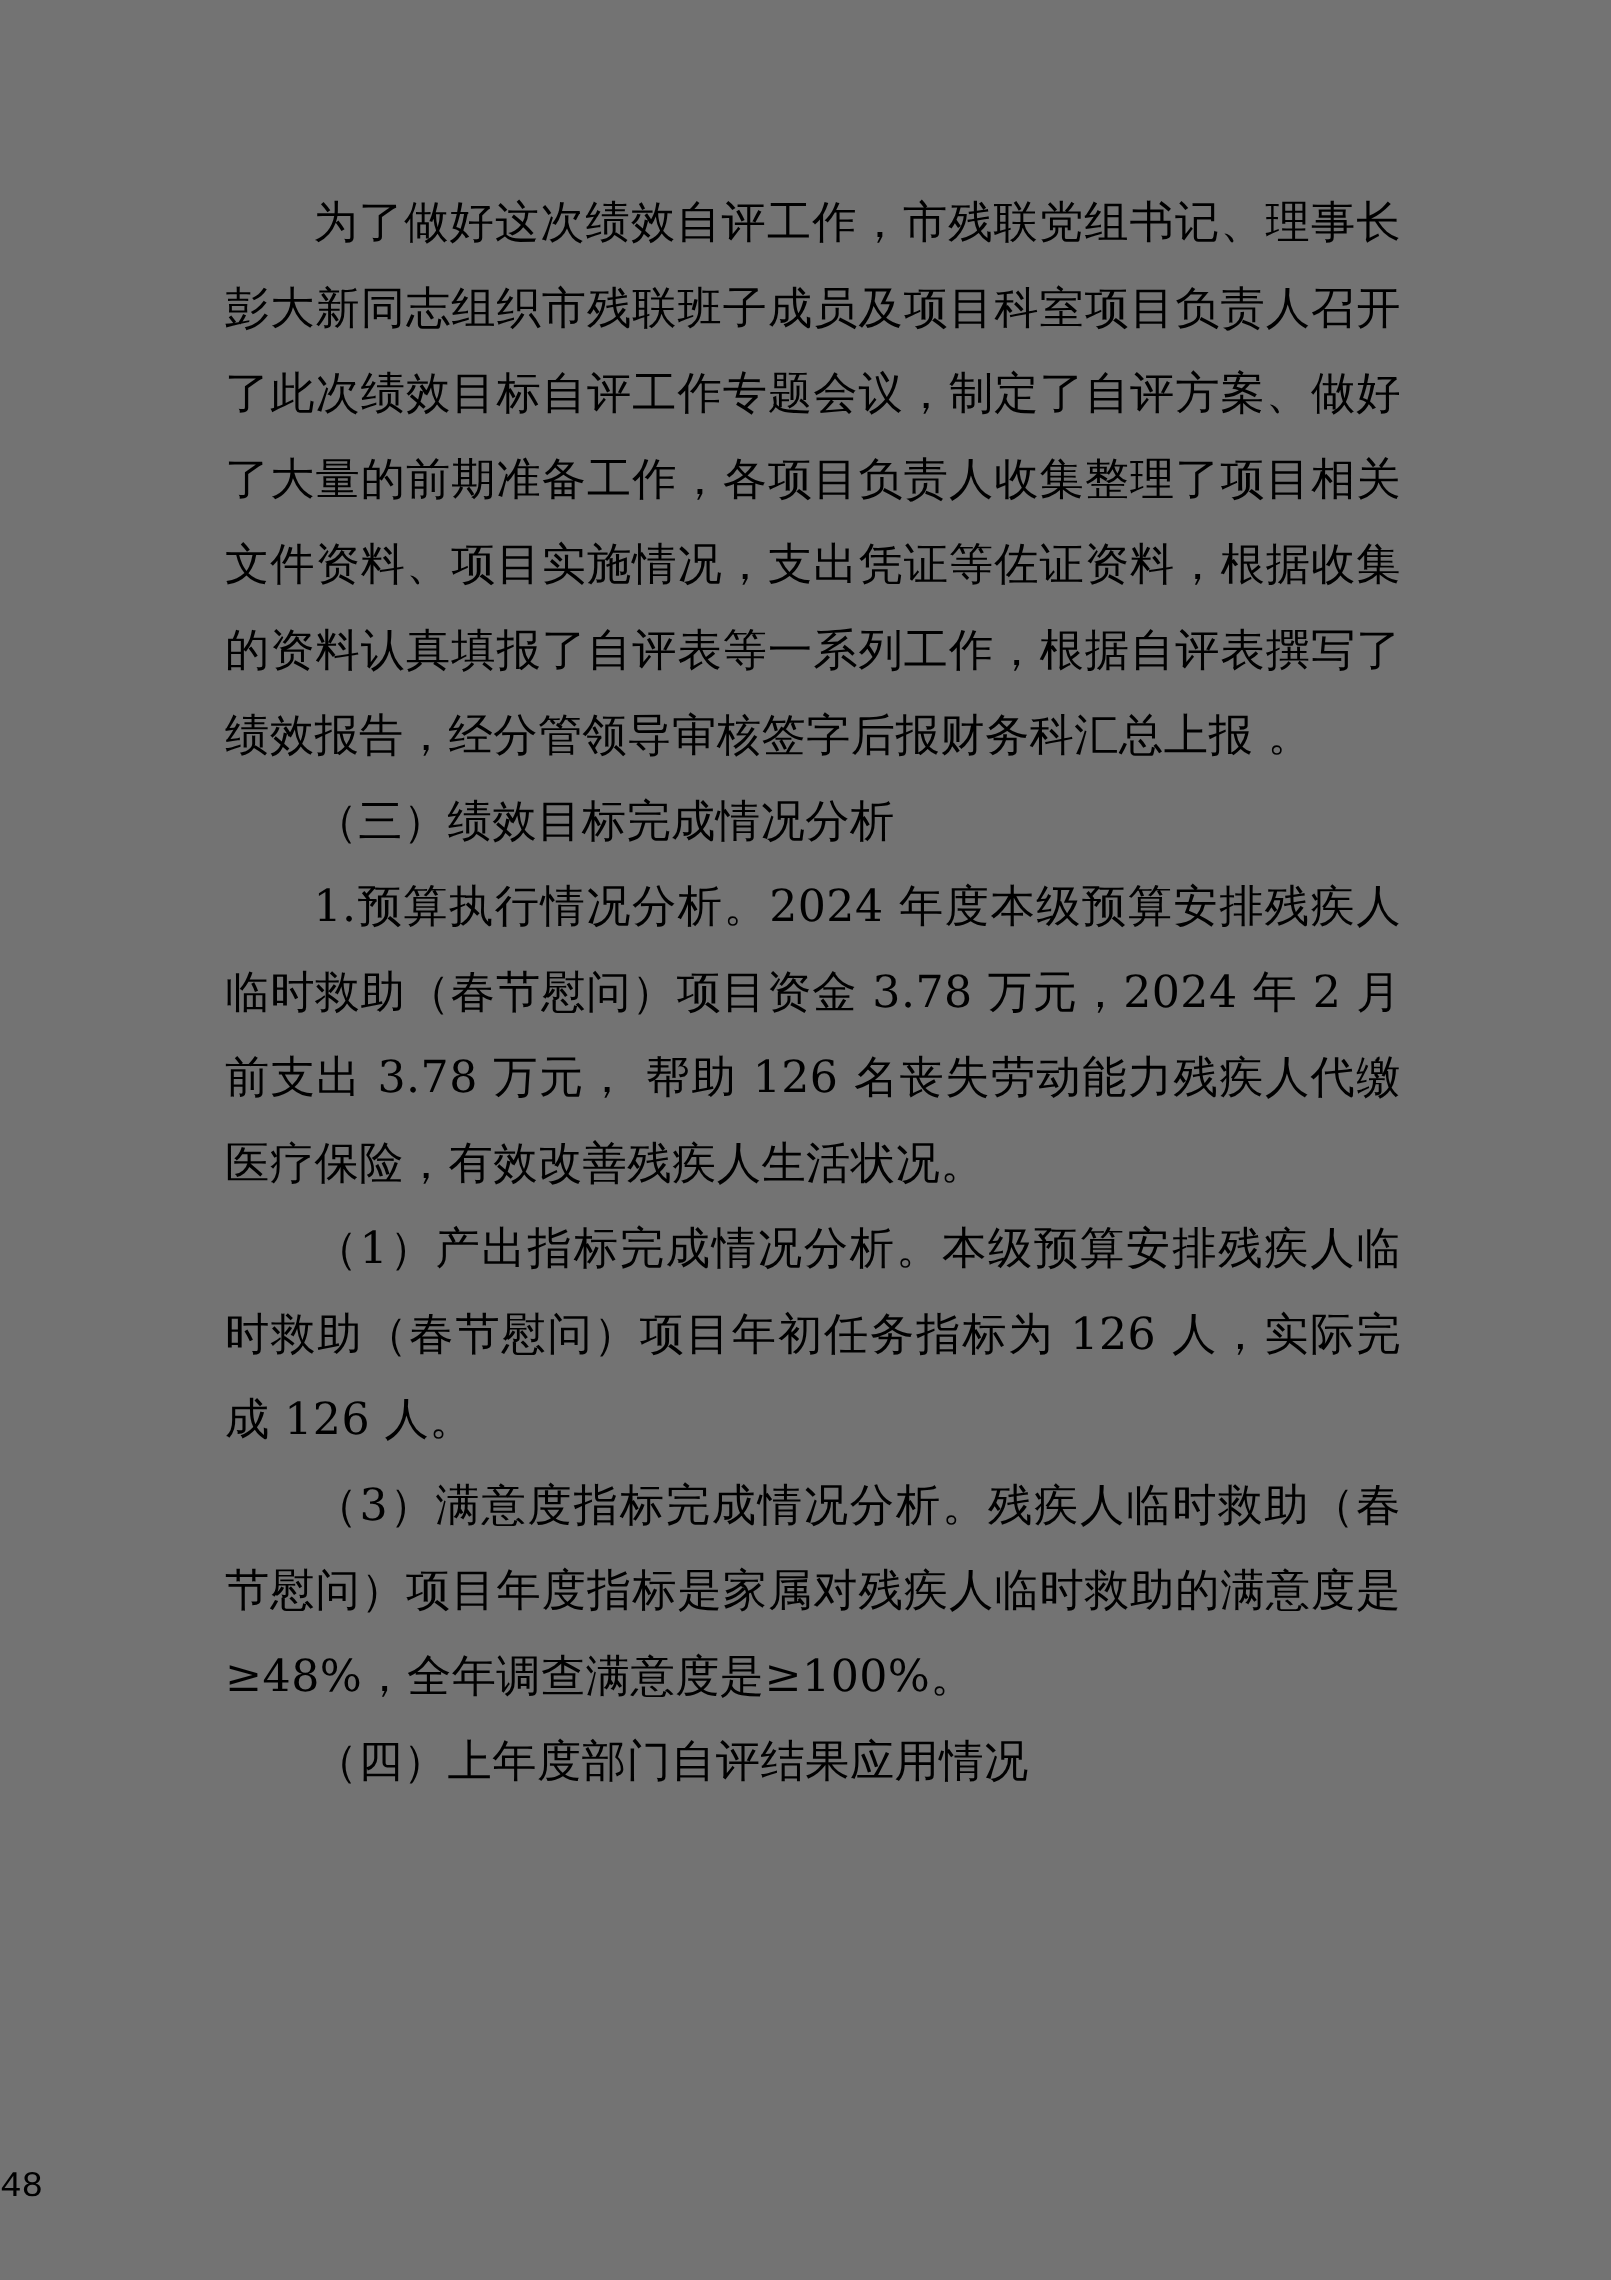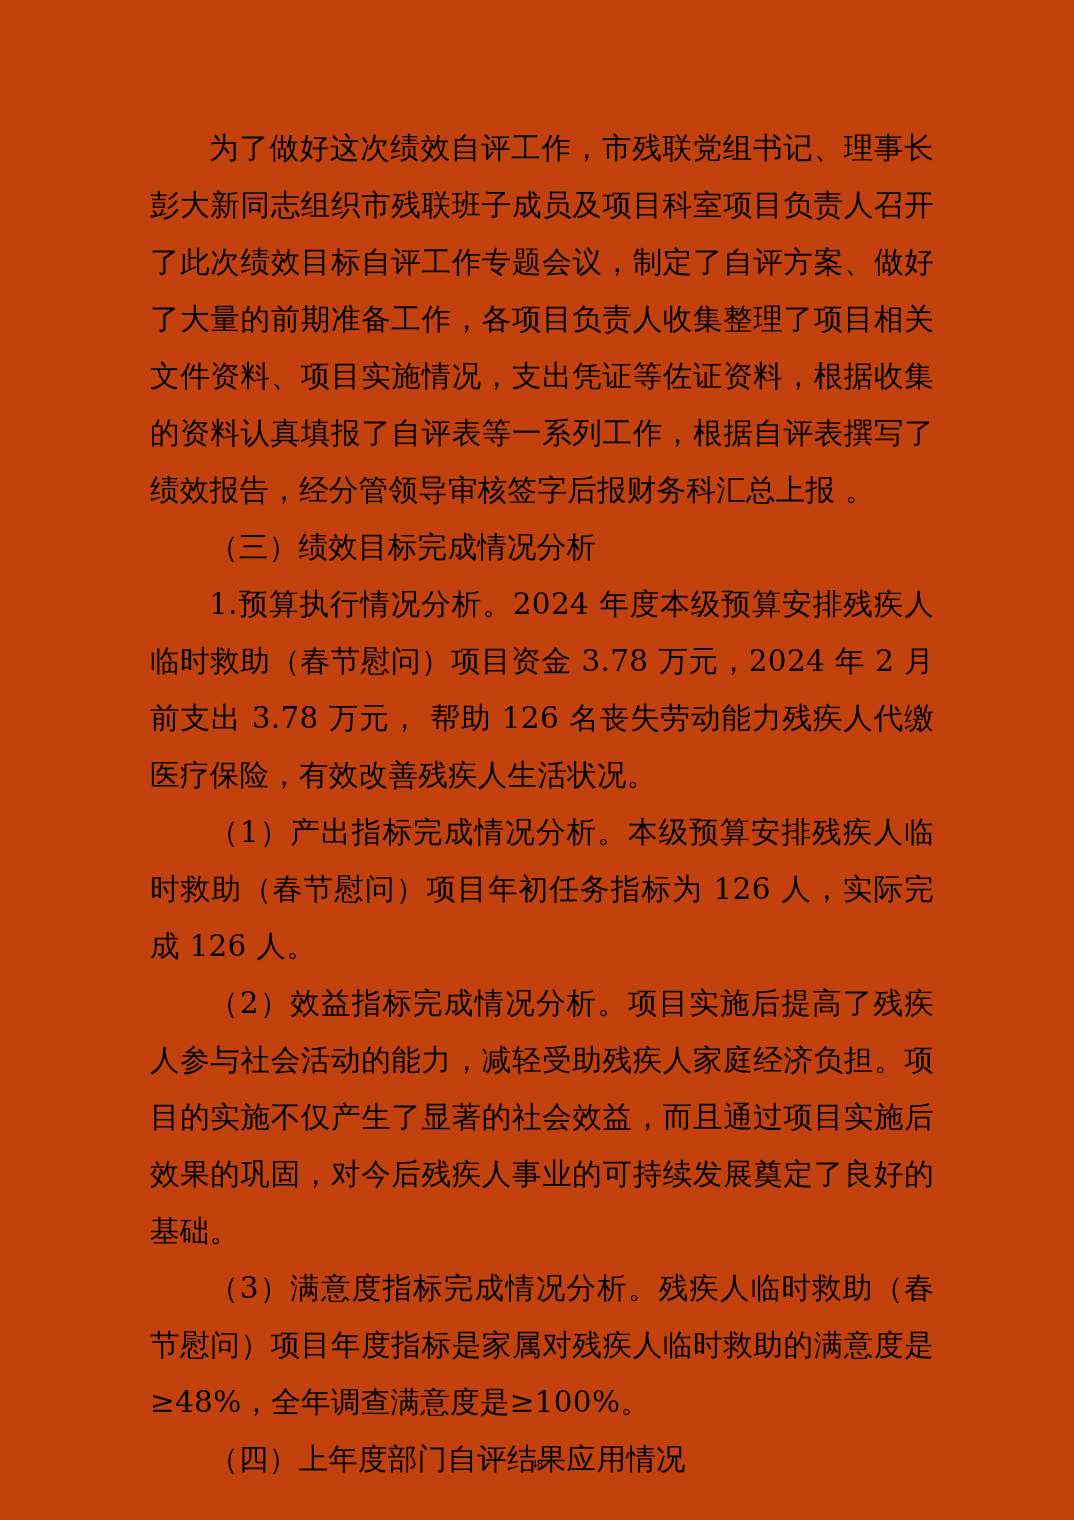--- a/index.html
+++ b/index.html
@@ -13,21 +13,21 @@
     font-family: "DejaVu Serif", "Liberation Serif", serif;
     color: #000000;
     overflow: hidden;
   }
   .page {
     position: relative;
     width: 1074px;
     height: 1520px;
     box-sizing: border-box;
     padding: 120px 140px 60px 150px;
-    background: #c2410c;
+    background: #737373;
   }
   .body-text {
     font-size: 29.5px;
     line-height: 57px;
     text-align: justify;
     text-justify: inter-ideograph;
     letter-spacing: 0.3px;
   }
   .para {
     margin: 0;
@@ -36,33 +36,31 @@
   .heading {
     margin: 0;
     text-indent: 2em;
     font-weight: normal;
   }
   .page-number {
     position: absolute;
     left: 0;
     right: 0;
     bottom: 48px;
-    text-align: center;
-    font-size: 12px;
-    font-family: Liberation Serif, serif;
+    font-size: 24px;
+    font-family: Liberation Mono, monospace;
     color: #000000;
   }
 </style>
 </head>
 <body>
 
 <div class="page">
   <div class="body-text">
     <p class="para">为了做好这次绩效自评工作，市残联党组书记、理事长彭大新同志组织市残联班子成员及项目科室项目负责人召开了此次绩效目标自评工作专题会议，制定了自评方案、做好了大量的前期准备工作，各项目负责人收集整理了项目相关文件资料、项目实施情况，支出凭证等佐证资料，根据收集的资料认真填报了自评表等一系列工作，根据自评表撰写了绩效报告，经分管领导审核签字后报财务科汇总上报 。</p>
     <p class="heading">（三）绩效目标完成情况分析</p>
     <p class="para">1.预算执行情况分析。2024 年度本级预算安排残疾人临时救助（春节慰问）项目资金 3.78 万元，2024 年 2 月前支出 3.78 万元，  帮助 126 名丧失劳动能力残疾人代缴医疗保险，有效改善残疾人生活状况。</p>
     <p class="para">（1）产出指标完成情况分析。本级预算安排残疾人临时救助（春节慰问）项目年初任务指标为 126 人，实际完成 126 人。</p>
-    <p class="para">（2）效益指标完成情况分析。项目实施后提高了残疾人参与社会活动的能力，减轻受助残疾人家庭经济负担。项目的实施不仅产生了显著的社会效益，而且通过项目实施后效果的巩固，对今后残疾人事业的可持续发展奠定了良好的基础。</p>
     <p class="para">（3）满意度指标完成情况分析。残疾人临时救助（春节慰问）项目年度指标是家属对残疾人临时救助的满意度是≥48%，全年调查满意度是≥100%。</p>
     <p class="heading">（四）上年度部门自评结果应用情况</p>
   </div>
   <div class="page-number">48</div>
 </div>
 
 </body></html>

